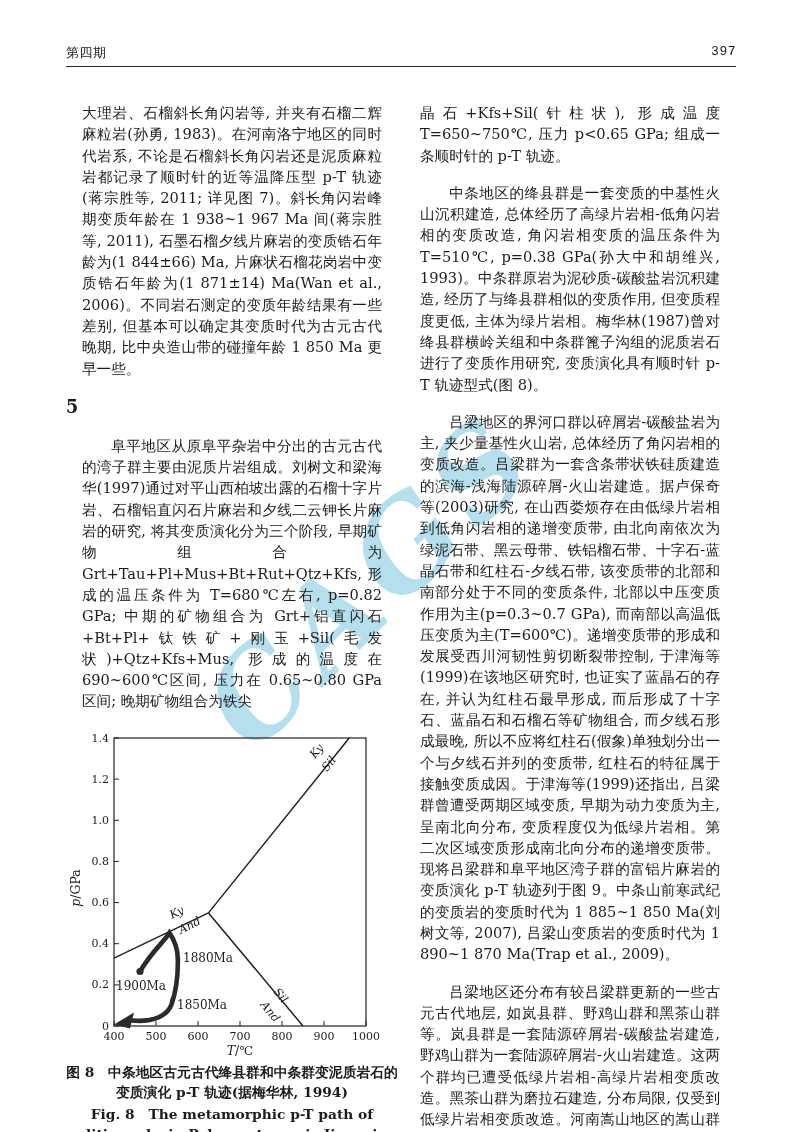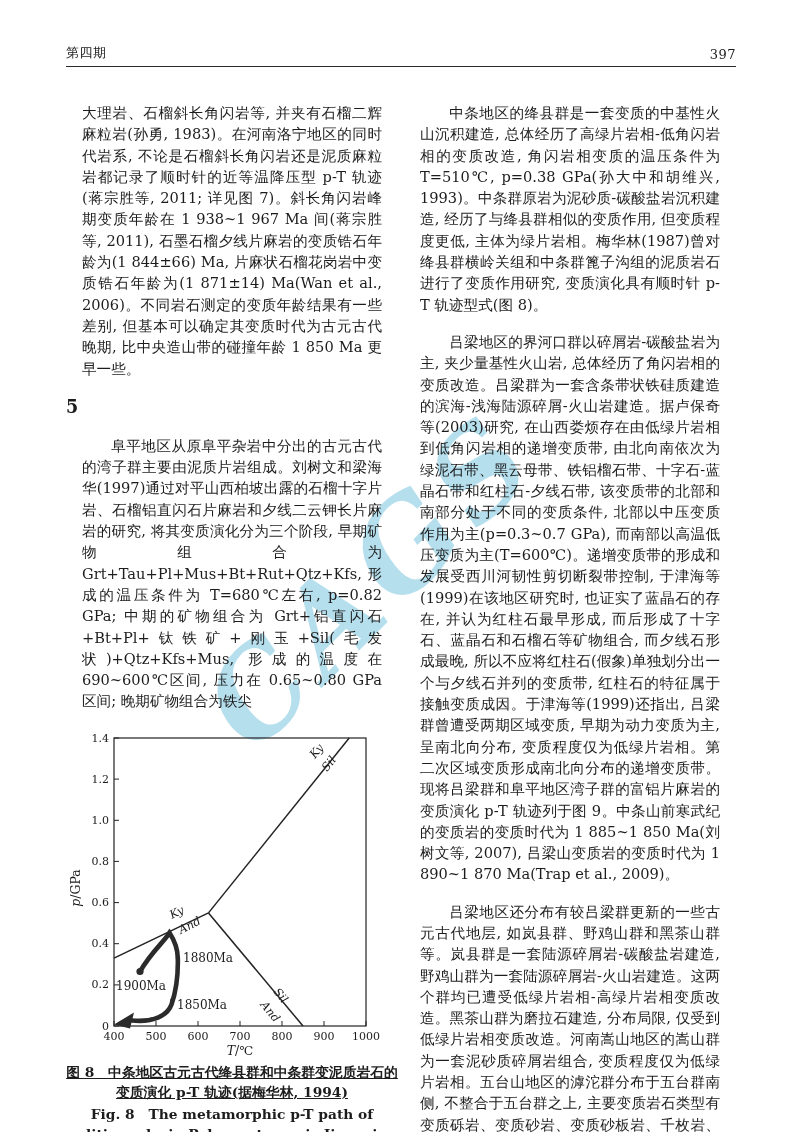--- a/index.html
+++ b/index.html
@@ -5,22 +5,22 @@
   html,body { margin:0; padding:0; background:#e8e8e8; }
   .page {
     position:relative; width:800px; height:1132px; margin:0 auto;
     background:#ffffff; overflow:hidden;
     font-family:"DejaVu Serif","Liberation Serif",serif;
     color:#1c1c1c;
   }
   
   .header-row {
     position:absolute; top:44px; left:66px; width:670px;
-    display:flex; justify-content:space-between; align-items:flex-end;
-    font-size:13px; letter-spacing:0.5px;
+    display:flex; justify-content:space-between; align-items:flex-start;
+    font-size:13px; letter-spacing:0.5px;font-family:Liberation Mono, monospace;
   }
   .header-rule { position:absolute; top:66px; left:66px; width:670px; border-top:1.3px solid #2a2a2a; }
   
   .watermark {
     position:absolute; left:120px; top:430px; width:500px; height:300px;
     display:flex; align-items:center; justify-content:center;
     transform:rotate(-45deg); transform-origin:50% 50%;
     font-family:"DejaVu Serif",serif; font-style:italic; font-weight:bold;
     font-size:118px; letter-spacing:10px;
     color:rgba(122,197,224,0.55);
@@ -39,21 +39,21 @@
   .section-heading {
     display:flex; gap:16px; align-items:baseline;
     font-size:17.6px; font-weight:bold; line-height:24px;
     margin:12px 0 9px 0;
   }
   
   .figure-block { margin-top:2px; }
   .figure-svg { display:block; }
   .fig-caption-cn {
     font-weight:bold; text-align:center;
-    font-size:13.8px; line-height:20.5px; margin-top:4px;text-decoration:underline;
+    font-size:13.8px; line-height:20.5px; margin-top:4px;
   }
   .fig-caption-en {
     font-weight:bold; text-align:center;
     font-size:13.8px; line-height:20.5px; margin-top:1px;
   }
   
   .tick-label { font-size:11px; fill:#1c1c1c; font-family:"DejaVu Serif",serif; }
   .axis-label { font-size:12.5px; fill:#1c1c1c; font-family:"DejaVu Serif",serif; }
   .mineral-label { font-size:11.5px; font-style:italic; fill:#1c1c1c; font-family:"DejaVu Serif",serif; }
   .age-label { font-size:12px; fill:#1c1c1c; font-family:"DejaVu Serif",serif; }
@@ -156,18 +156,19 @@
         <text class="age-label" x="117" y="234">1880Ma</text>
         <text class="age-label" x="111" y="281">1850Ma</text>
       </svg>
 
       <div class="fig-caption-cn">图 8　中条地区古元古代绛县群和中条群变泥质岩石的变质演化 p-T 轨迹(据梅华林, 1994)</div>
       <div class="fig-caption-en">Fig. 8　The metamorphic p-T path of pelitic rocks in Paleoproterozoic Jiangxian Group and Zhongtiao Group, Zhongtiao region (after MEI et al., 1994)</div>
     </div>
   </div>
 
   <div class="col col-right">
+    <p>晶石+Kfs+Sil(针柱状), 形成温度 T=650~750℃, 压力 p&lt;0.65 GPa; 组成一条顺时针的 p-T 轨迹。</p>
     <p class="indent">中条地区的绛县群是一套变质的中基性火山沉积建造, 总体经历了高绿片岩相-低角闪岩相的变质改造, 角闪岩相变质的温压条件为 T=510℃, p=0.38 GPa(孙大中和胡维兴, 1993)。中条群原岩为泥砂质-碳酸盐岩沉积建造, 经历了与绛县群相似的变质作用, 但变质程度更低, 主体为绿片岩相。梅华林(1987)曾对绛县群横岭关组和中条群篦子沟组的泥质岩石进行了变质作用研究, 变质演化具有顺时针 p-T 轨迹型式(图 8)。</p>
     <p class="indent">吕梁地区的界河口群以碎屑岩-碳酸盐岩为主, 夹少量基性火山岩, 总体经历了角闪岩相的变质改造。吕梁群为一套含条带状铁硅质建造的滨海-浅海陆源碎屑-火山岩建造。据卢保奇等(2003)研究, 在山西娄烦存在由低绿片岩相到低角闪岩相的递增变质带, 由北向南依次为绿泥石带、黑云母带、铁铝榴石带、十字石-蓝晶石带和红柱石-夕线石带, 该变质带的北部和南部分处于不同的变质条件, 北部以中压变质作用为主(p=0.3~0.7 GPa), 而南部以高温低压变质为主(T=600℃)。递增变质带的形成和发展受西川河韧性剪切断裂带控制, 于津海等(1999)在该地区研究时, 也证实了蓝晶石的存在, 并认为红柱石最早形成, 而后形成了十字石、蓝晶石和石榴石等矿物组合, 而夕线石形成最晚, 所以不应将红柱石(假象)单独划分出一个与夕线石并列的变质带, 红柱石的特征属于接触变质成因。于津海等(1999)还指出, 吕梁群曾遭受两期区域变质, 早期为动力变质为主, 呈南北向分布, 变质程度仅为低绿片岩相。第二次区域变质形成南北向分布的递增变质带。现将吕梁群和阜平地区湾子群的富铝片麻岩的变质演化 p-T 轨迹列于图 9。中条山前寒武纪的变质岩的变质时代为 1 885~1 850 Ma(刘树文等, 2007), 吕梁山变质岩的变质时代为 1 890~1 870 Ma(Trap et al., 2009)。</p>
     <p class="indent">吕梁地区还分布有较吕梁群更新的一些古元古代地层, 如岚县群、野鸡山群和黑茶山群等。岚县群是一套陆源碎屑岩-碳酸盐岩建造, 野鸡山群为一套陆源碎屑岩-火山岩建造。这两个群均已遭受低绿片岩相-高绿片岩相变质改造。黑茶山群为磨拉石建造, 分布局限, 仅受到低绿片岩相变质改造。河南嵩山地区的嵩山群为一套泥砂质碎屑岩组合, 变质程度仅为低绿片岩相。五台山地区的滹沱群分布于五台群南侧, 不整合于五台群之上, 主要变质岩石类型有变质砾岩、变质砂岩、变质砂板岩、千枚岩、结晶碳酸盐岩和变质基性火山岩。典型的变</p>
   </div>
 
 </div>
 
 </body></html>

